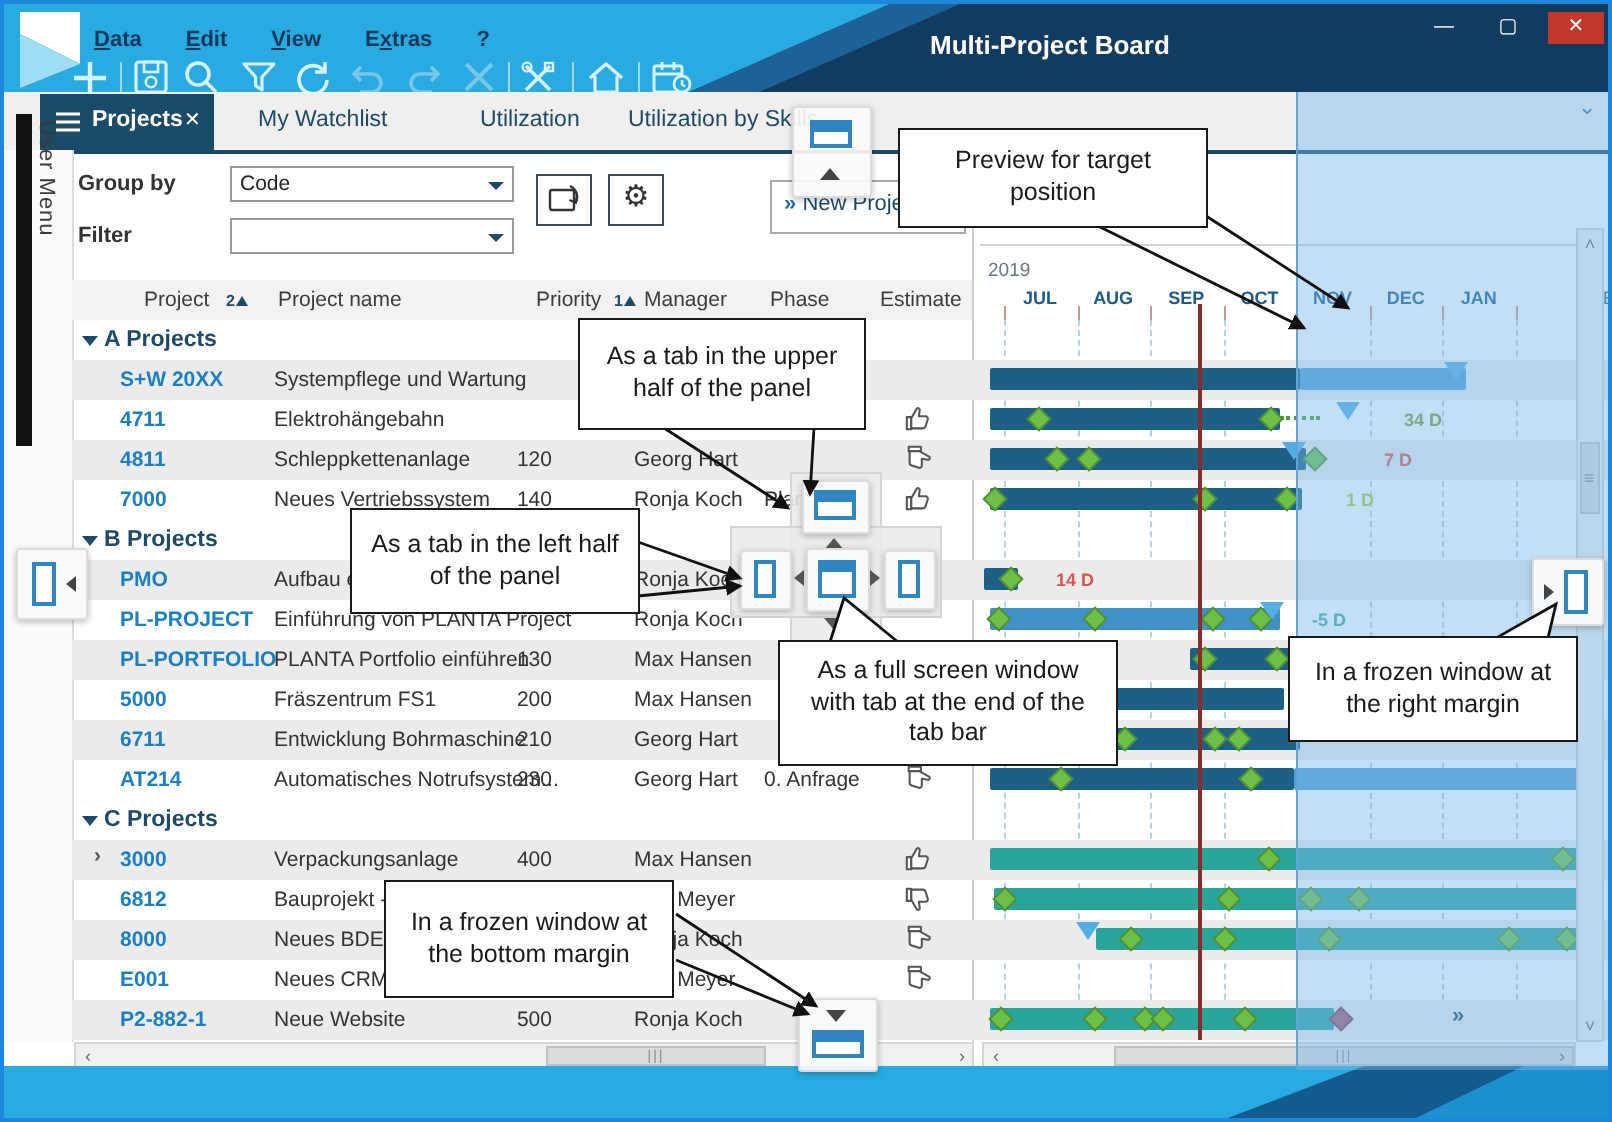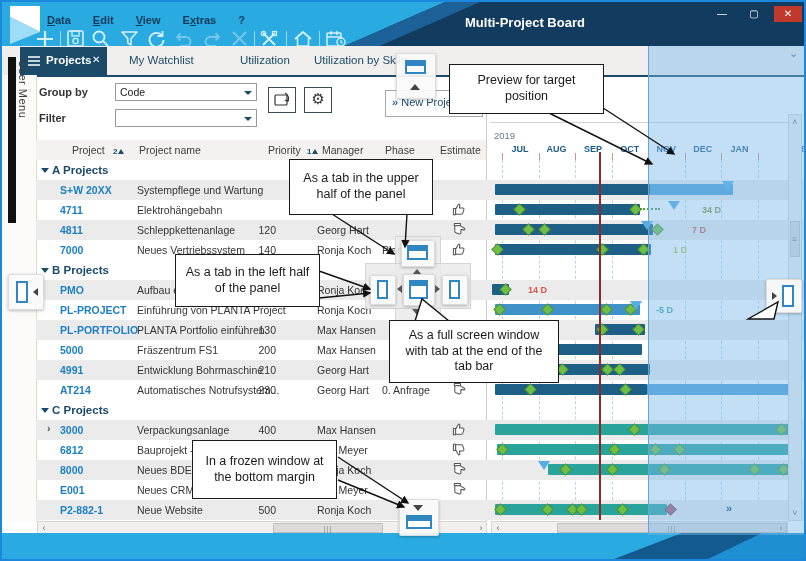--- a/index.html
+++ b/index.html
@@ -305,21 +305,21 @@
         <span style="left: 200px; color: rgb(51, 51, 51); width: 40px; text-align: right;">130</span>
         <span style="left: 281px; color: rgb(51, 51, 51);">Max Hansen</span>
       </div>
       <div class="row" style="top: 338px;">
         <span style="left: 24px; color: rgb(27, 127, 196); font-weight: bold;">5000</span>
         <span style="left: 101px; color: rgb(51, 51, 51);">Fräszentrum FS1</span>
         <span style="left: 200px; color: rgb(51, 51, 51); width: 40px; text-align: right;">200</span>
         <span style="left: 281px; color: rgb(51, 51, 51);">Max Hansen</span>
       </div>
       <div class="row shade" style="top: 358px;">
-        <span style="left: 24px; color: rgb(27, 127, 196); font-weight: bold;">4991</span>
+        <span style="left: 24px; color: rgb(27, 127, 196); font-weight: bold;">6711</span>
         <span style="left: 101px; color: rgb(51, 51, 51);">Entwicklung Bohrmaschine</span>
         <span style="left: 200px; color: rgb(51, 51, 51); width: 40px; text-align: right;">210</span>
         <span style="left: 281px; color: rgb(51, 51, 51);">Georg Hart</span>
       </div>
       <div class="row" style="top: 378px;">
         <span style="left: 24px; color: rgb(27, 127, 196); font-weight: bold;">AT214</span>
         <span style="left: 101px; color: rgb(51, 51, 51);">Automatisches Notrufsystem...</span>
         <span style="left: 200px; color: rgb(51, 51, 51); width: 40px; text-align: right;">230</span>
         <span style="left: 281px; color: rgb(51, 51, 51);">Georg Hart</span>
         <span style="left: 346px; color: rgb(51, 51, 51);">0. Anfrage</span>
@@ -539,20 +539,23 @@
     </div>
   <div class="callout" style="left:447px;top:62px;width:155px;height:50px">
       <span>Preview for target position</span>
     </div>
   <div class="callout" style="left:173px;top:252px;width:145px;height:53px">
       <span>As a tab in the left half of the panel</span>
     </div>
   <div class="callout" style="left:387px;top:318px;width:170px;height:63px">
       <span>As a full screen window with tab at the end of the tab bar</span>
     </div>
+  <div class="callout" style="left:642px;top:316px;width:145px;height:53px">
+      <span>In a frozen window at the right margin</span>
+    </div>
   <div class="callout" style="left:190px;top:438px;width:145px;height:59px">
       <span>In a frozen window at the bottom margin</span>
     </div>
 
   <div class="abs footer"></div>
   <div class="abs f1"></div>
   <div class="abs f2"></div>
 </div>
 
 </body></html>

